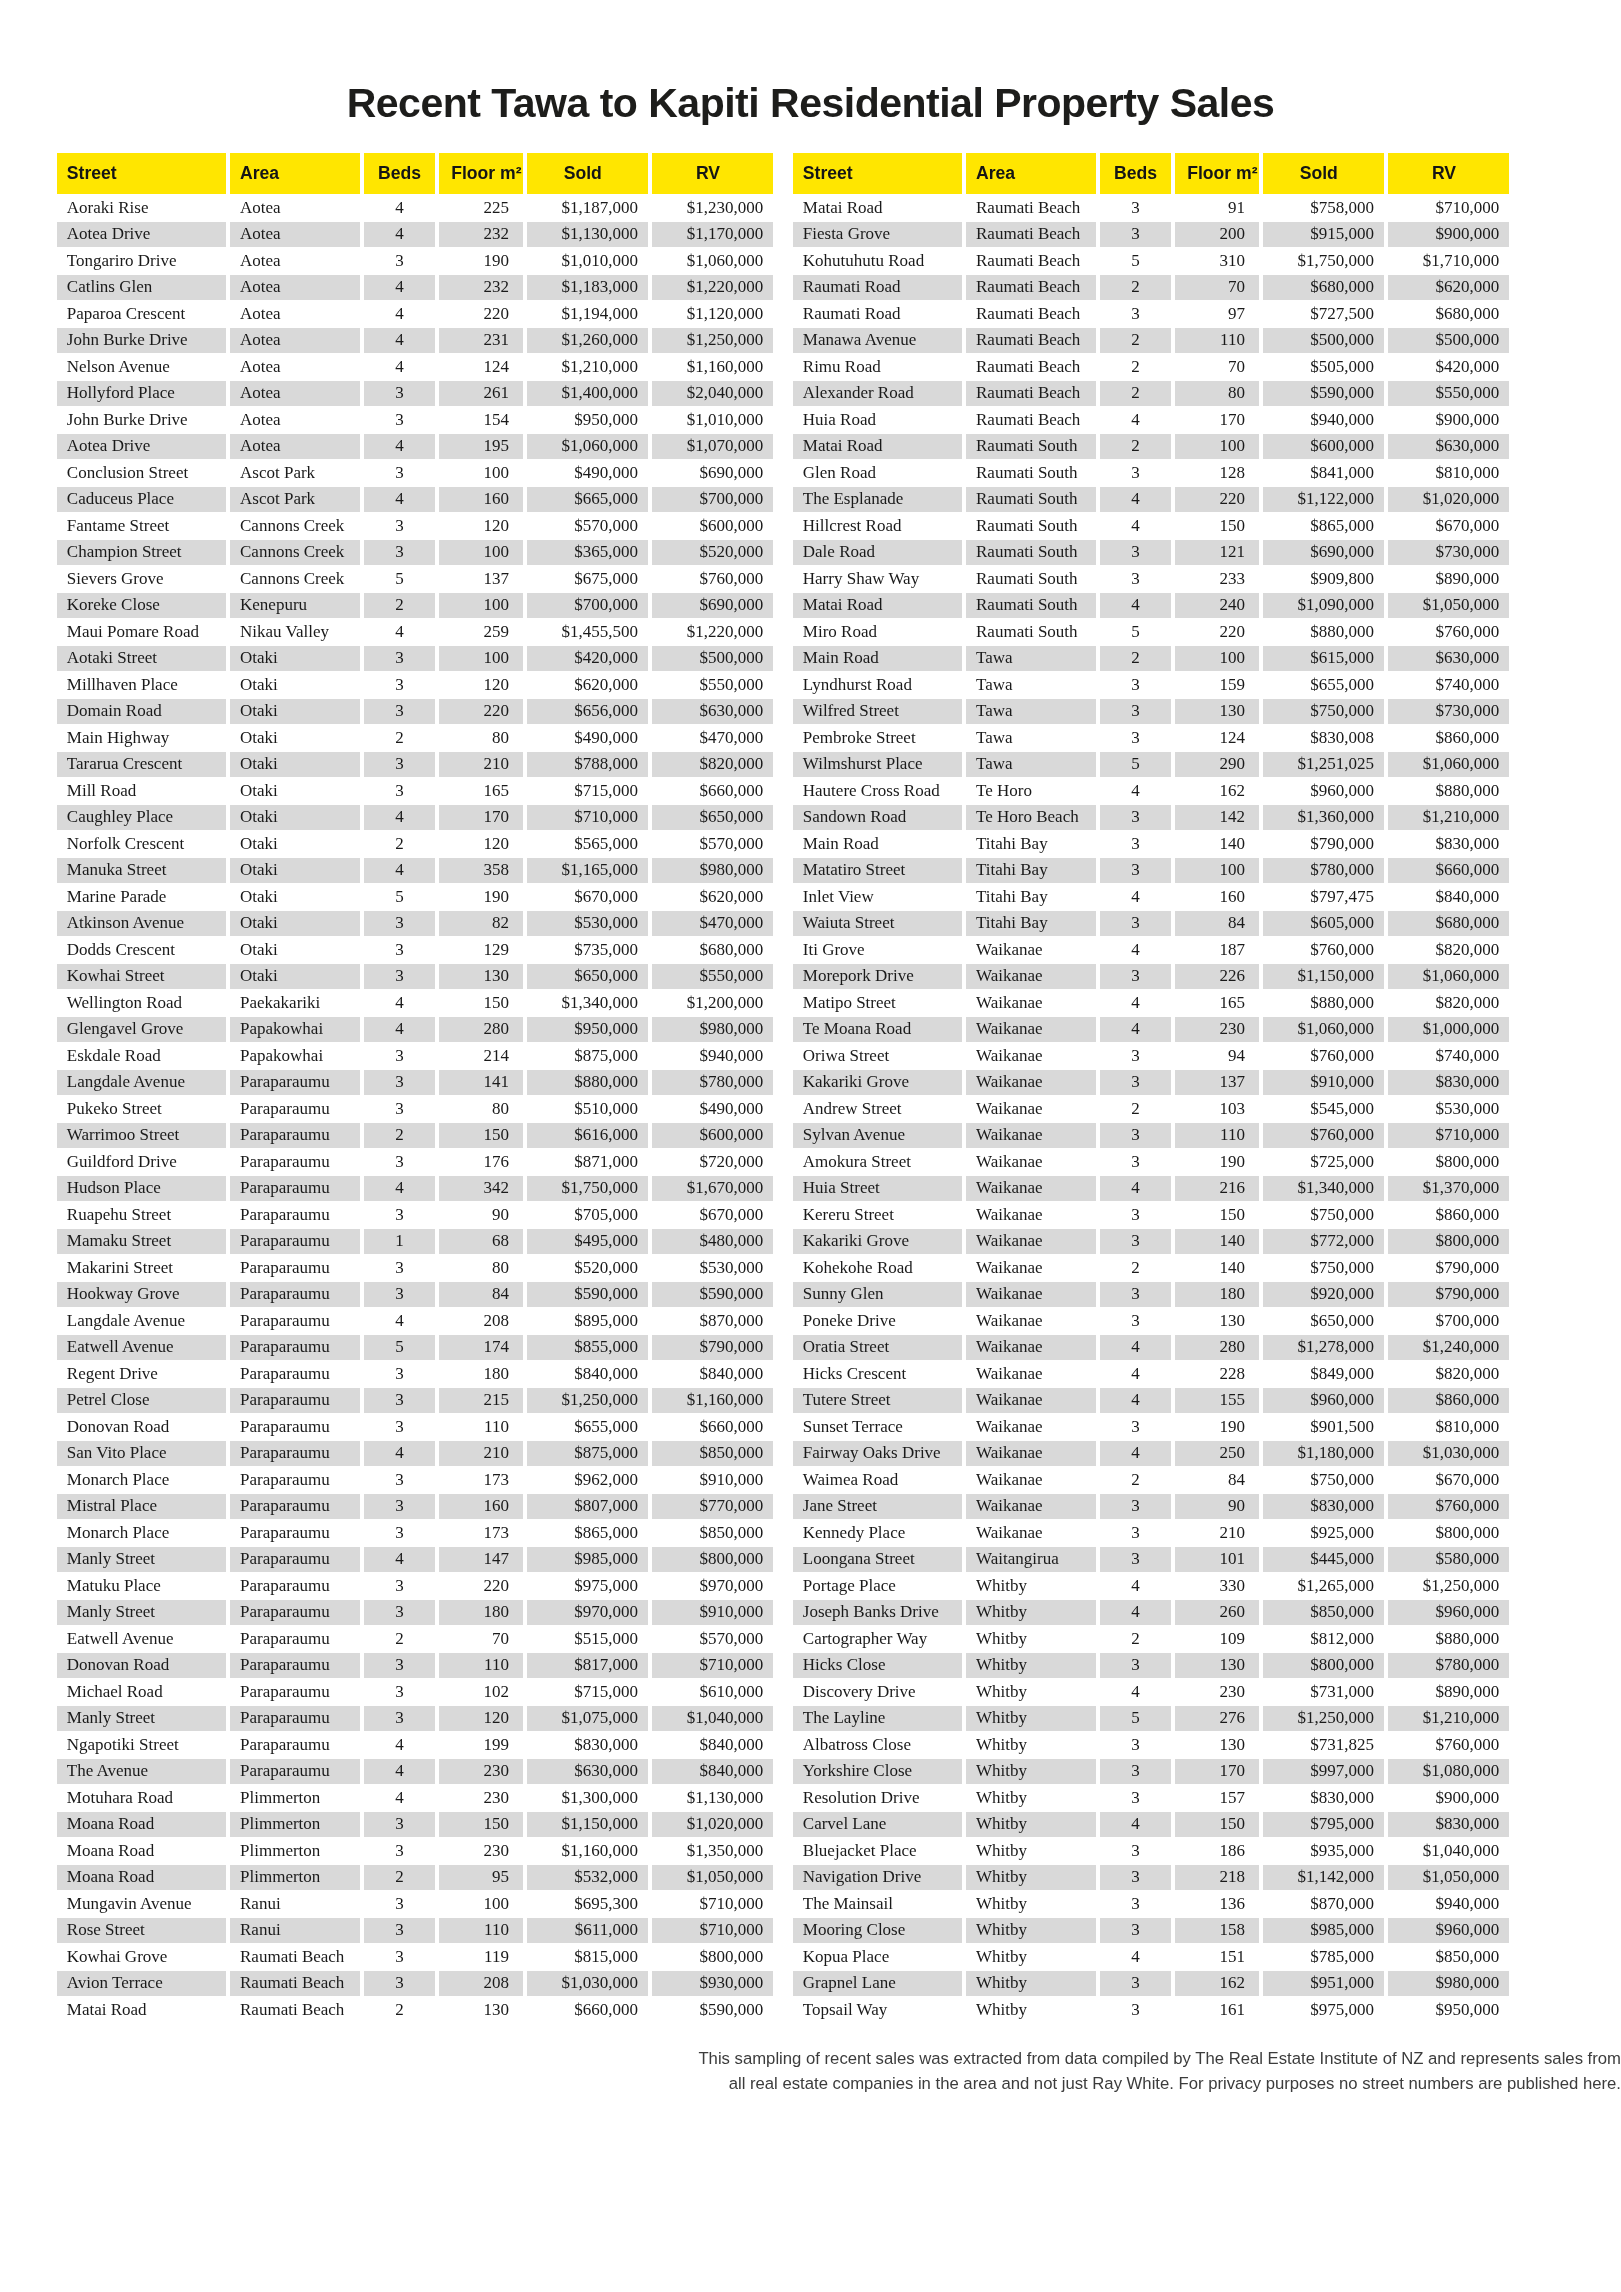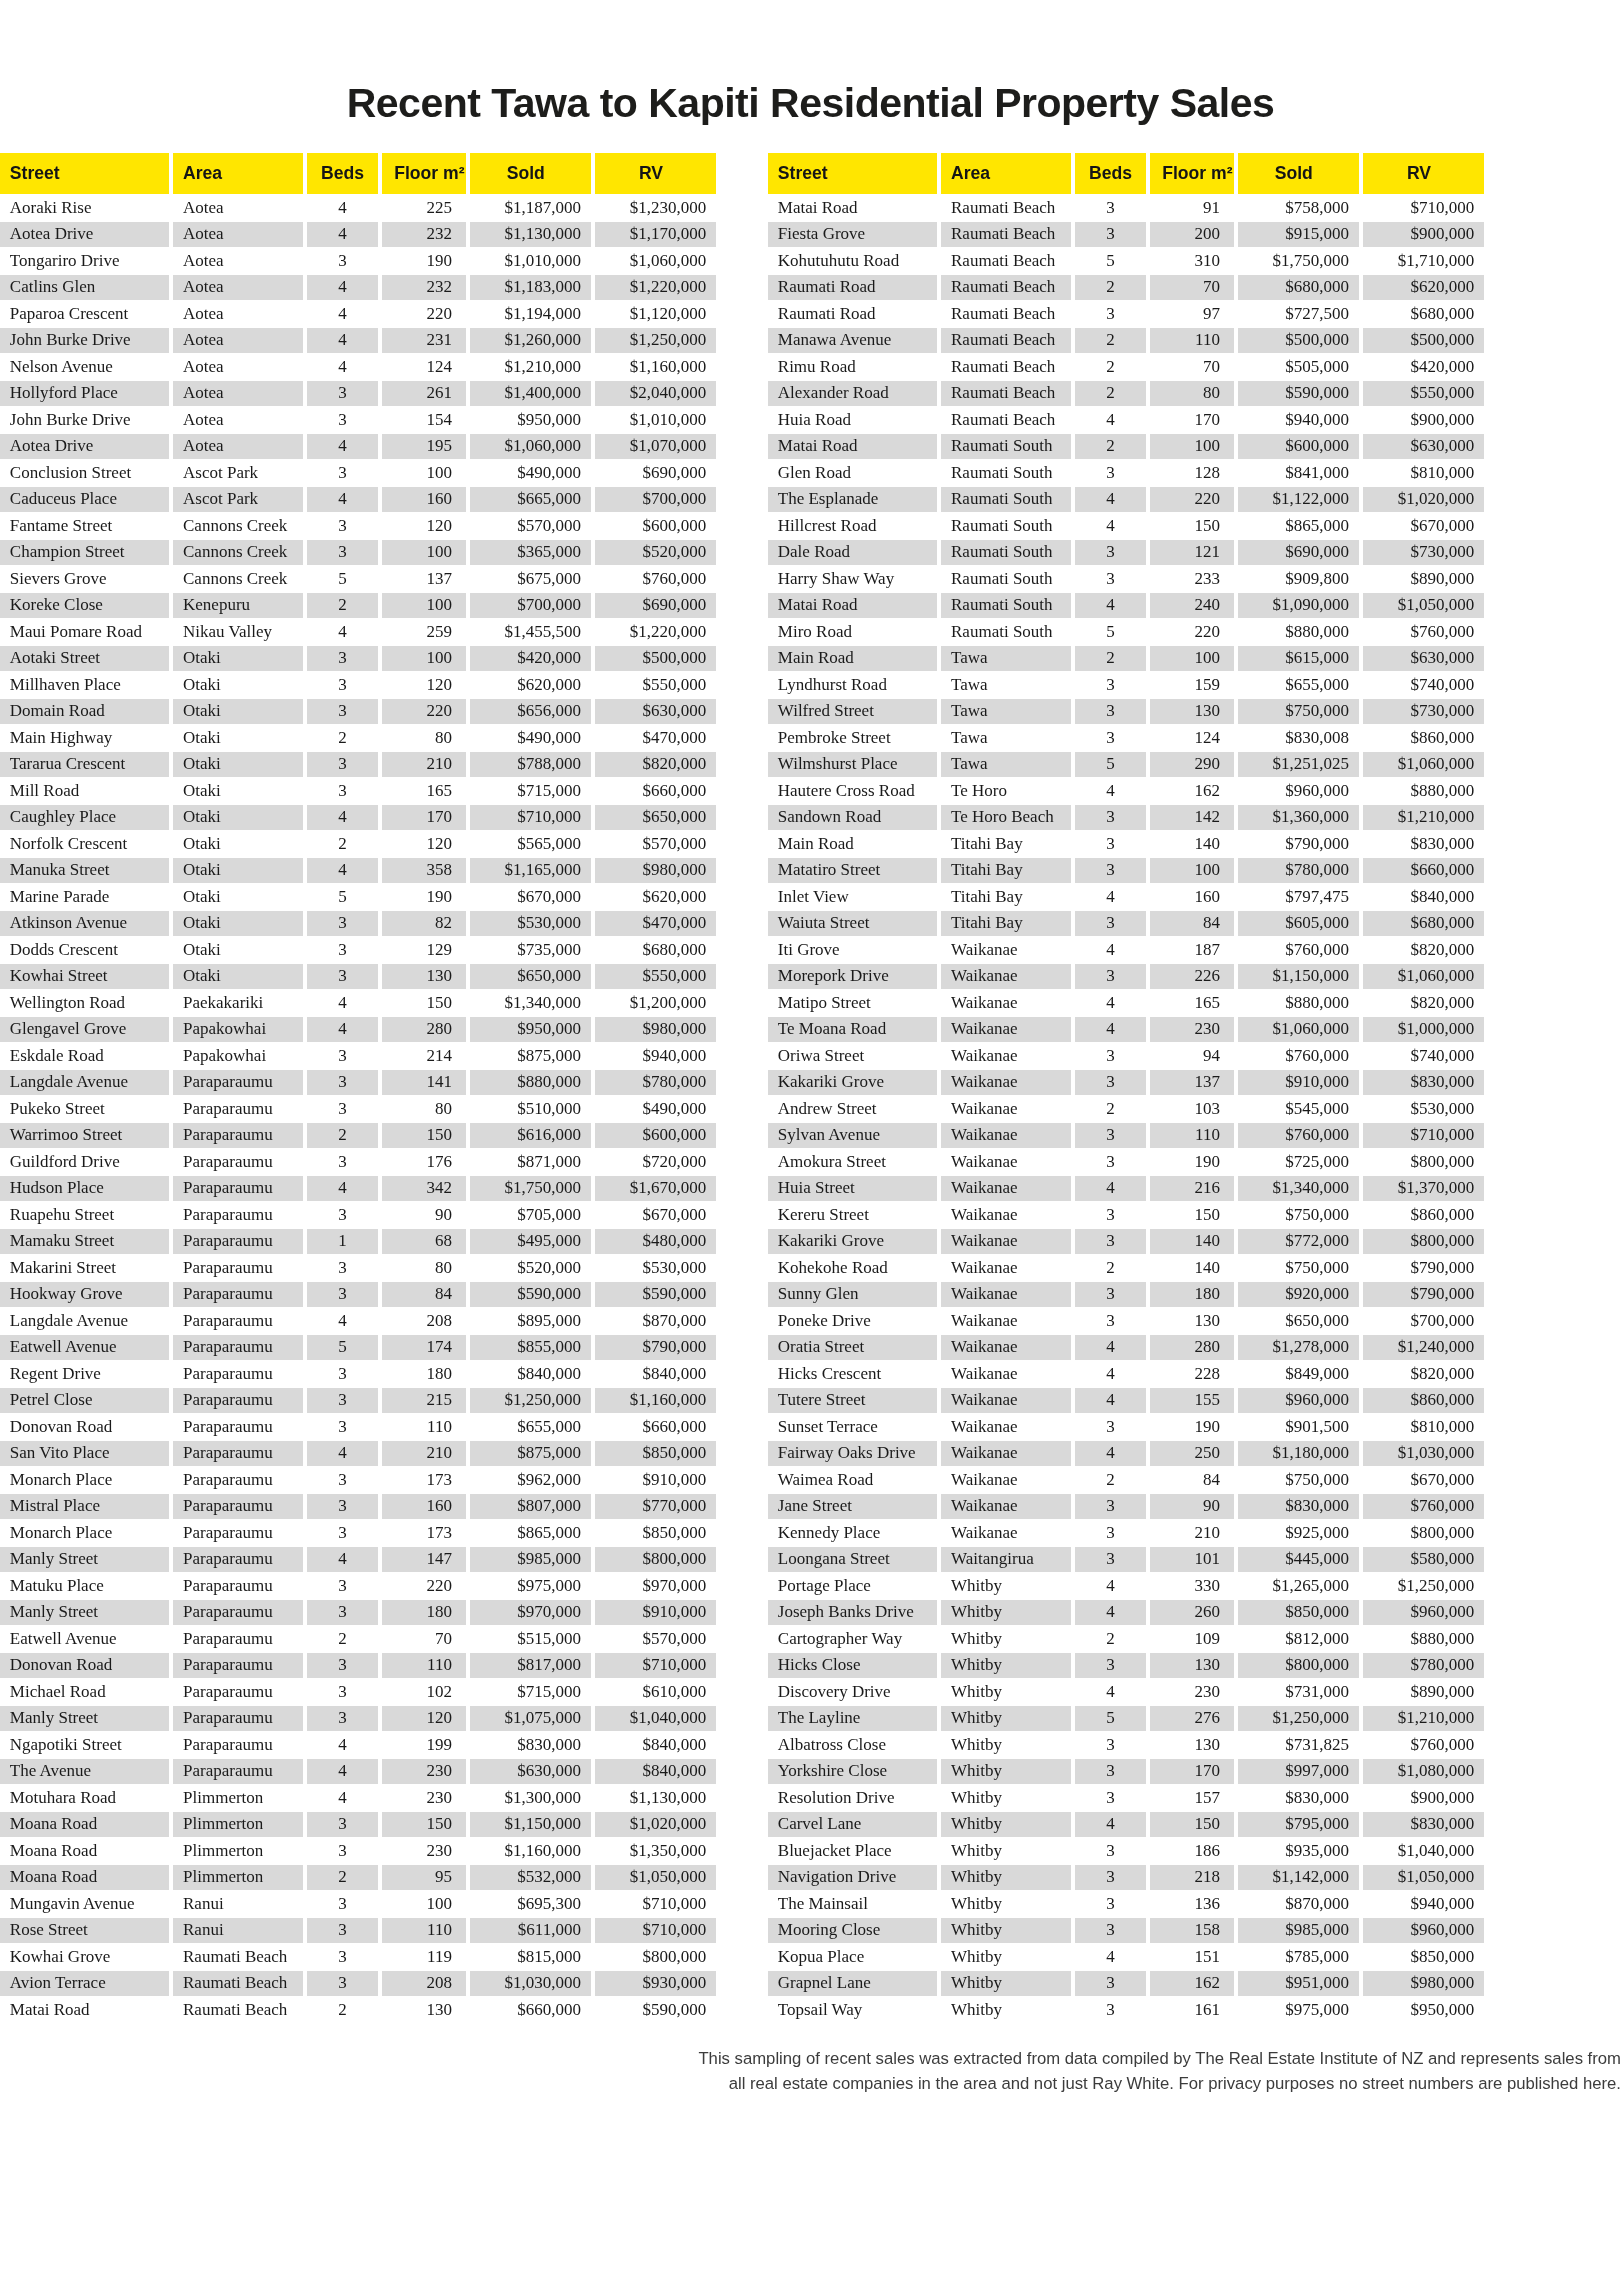--- a/index.html
+++ b/index.html
@@ -21,21 +21,22 @@
     padding-top:80px;
     padding-bottom:25.5px;
     text-align:center;
     font-size:41px;
     font-weight:bold;
     letter-spacing:-0.5px;
     color:#1D1D1B;
   }
   .tables{
     display:flex;
-    gap:52px;
+    gap:20px;
+    padding-left:57px;
   }
   table.sales{
     width:716px;
     border-collapse:separate;
     border-spacing:0;
     table-layout:fixed;
   }
   table.sales col.c-street{width:173px;}
   table.sales col.c-area{width:134px;}
   table.sales col.c-beds{width:74px;}

